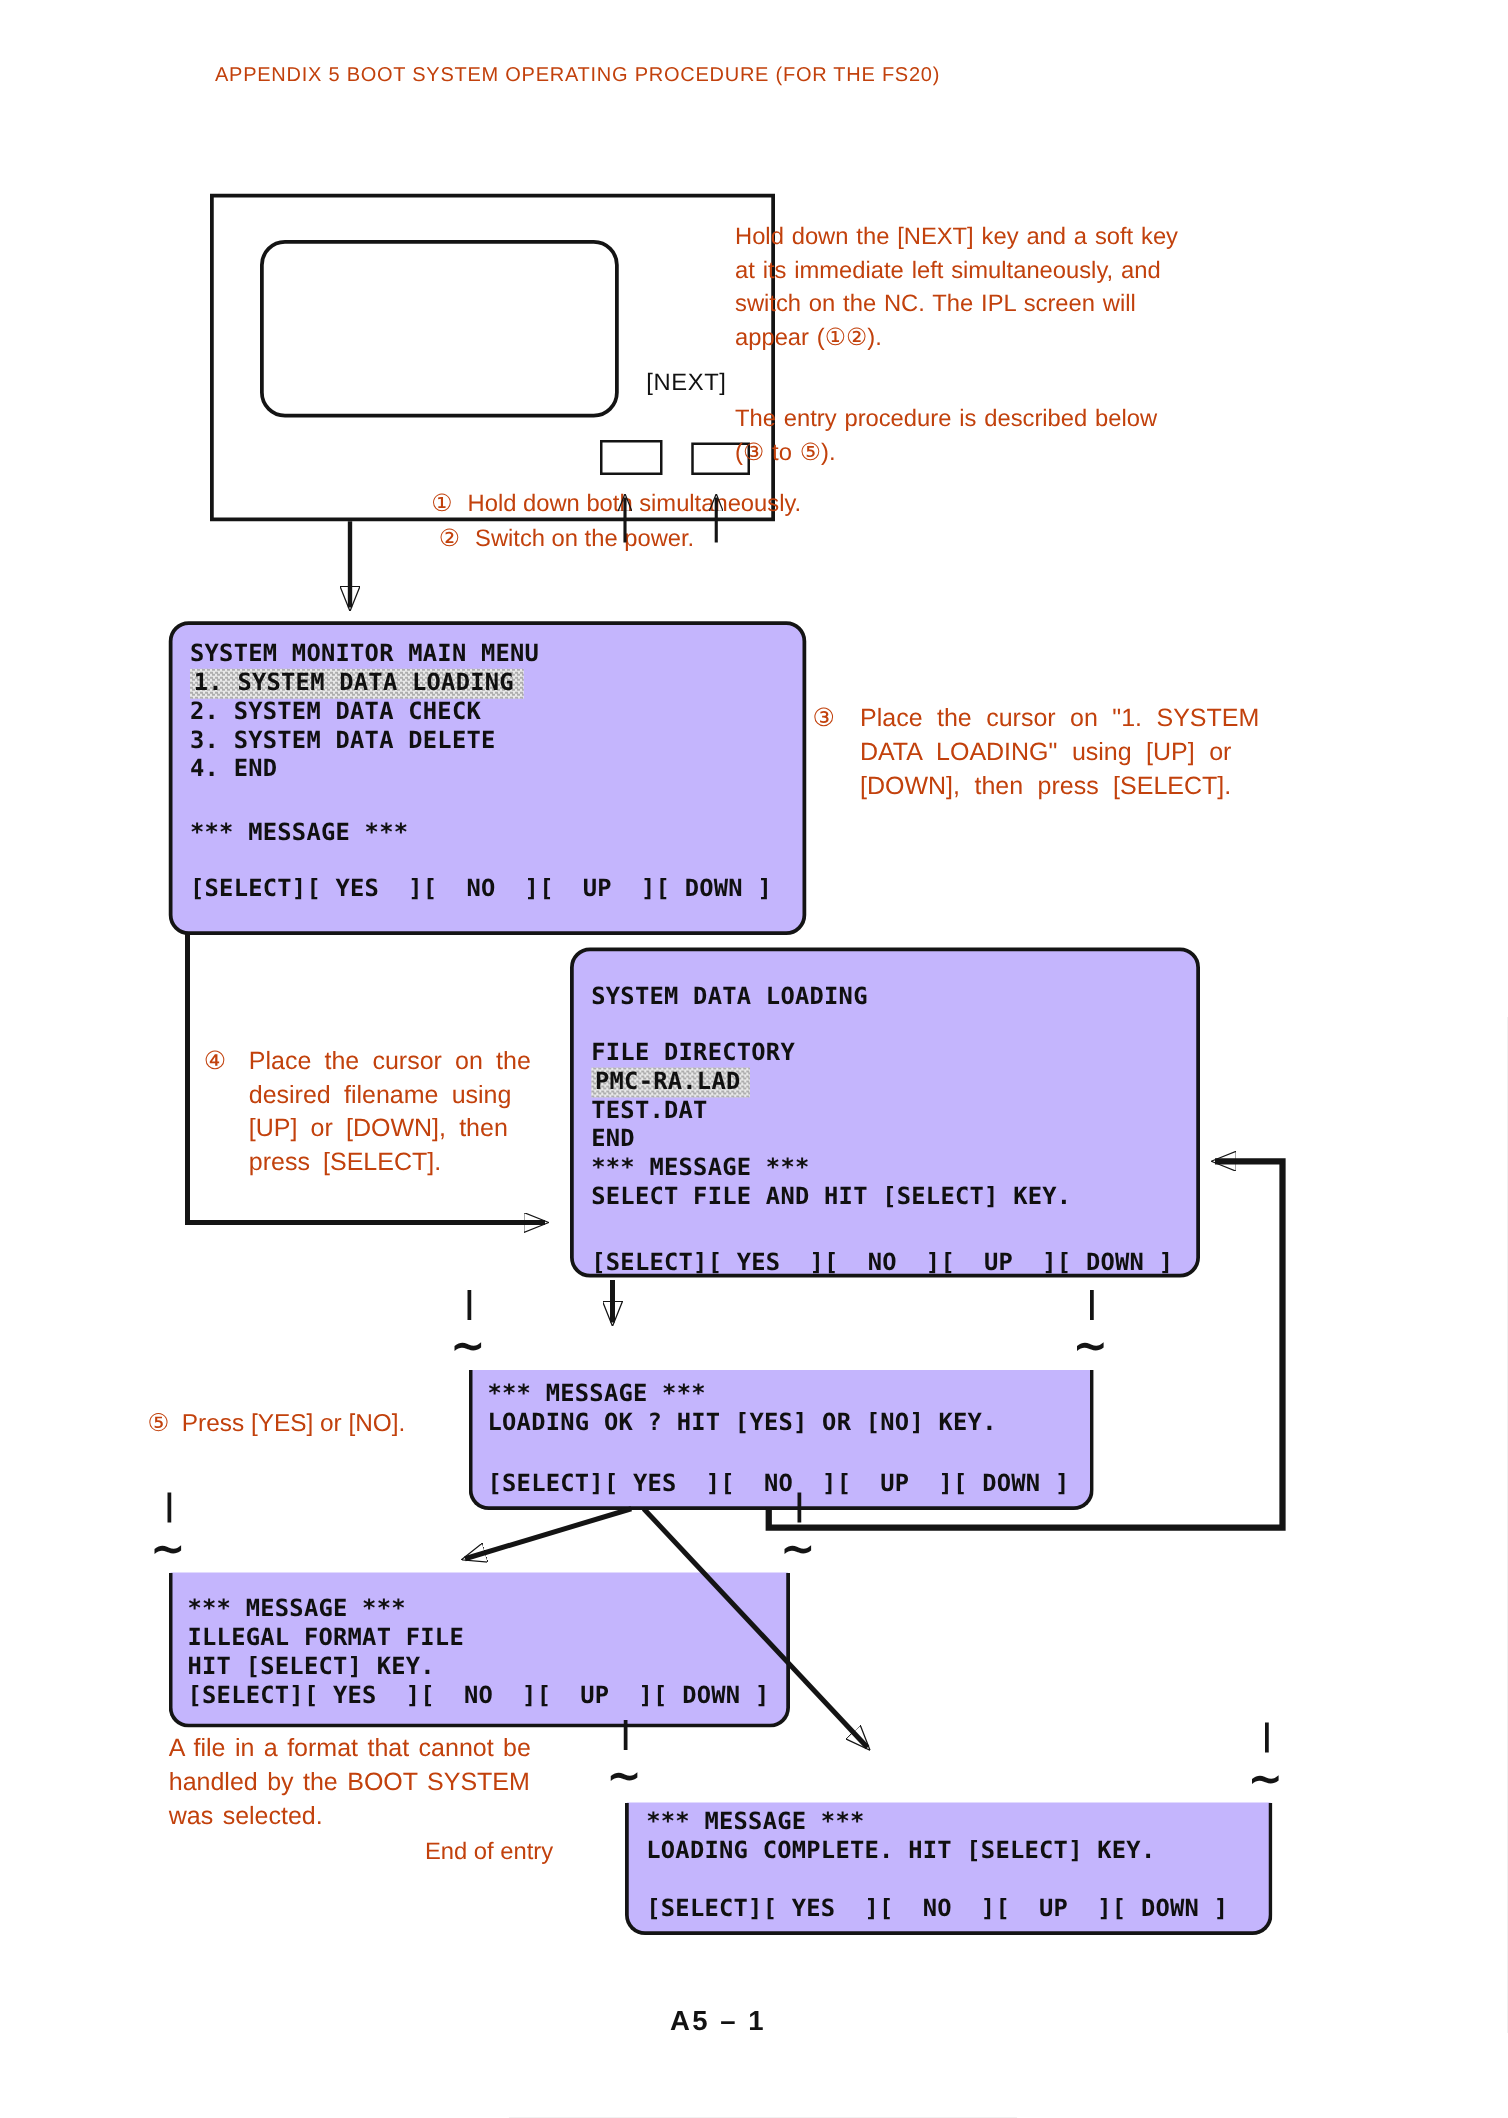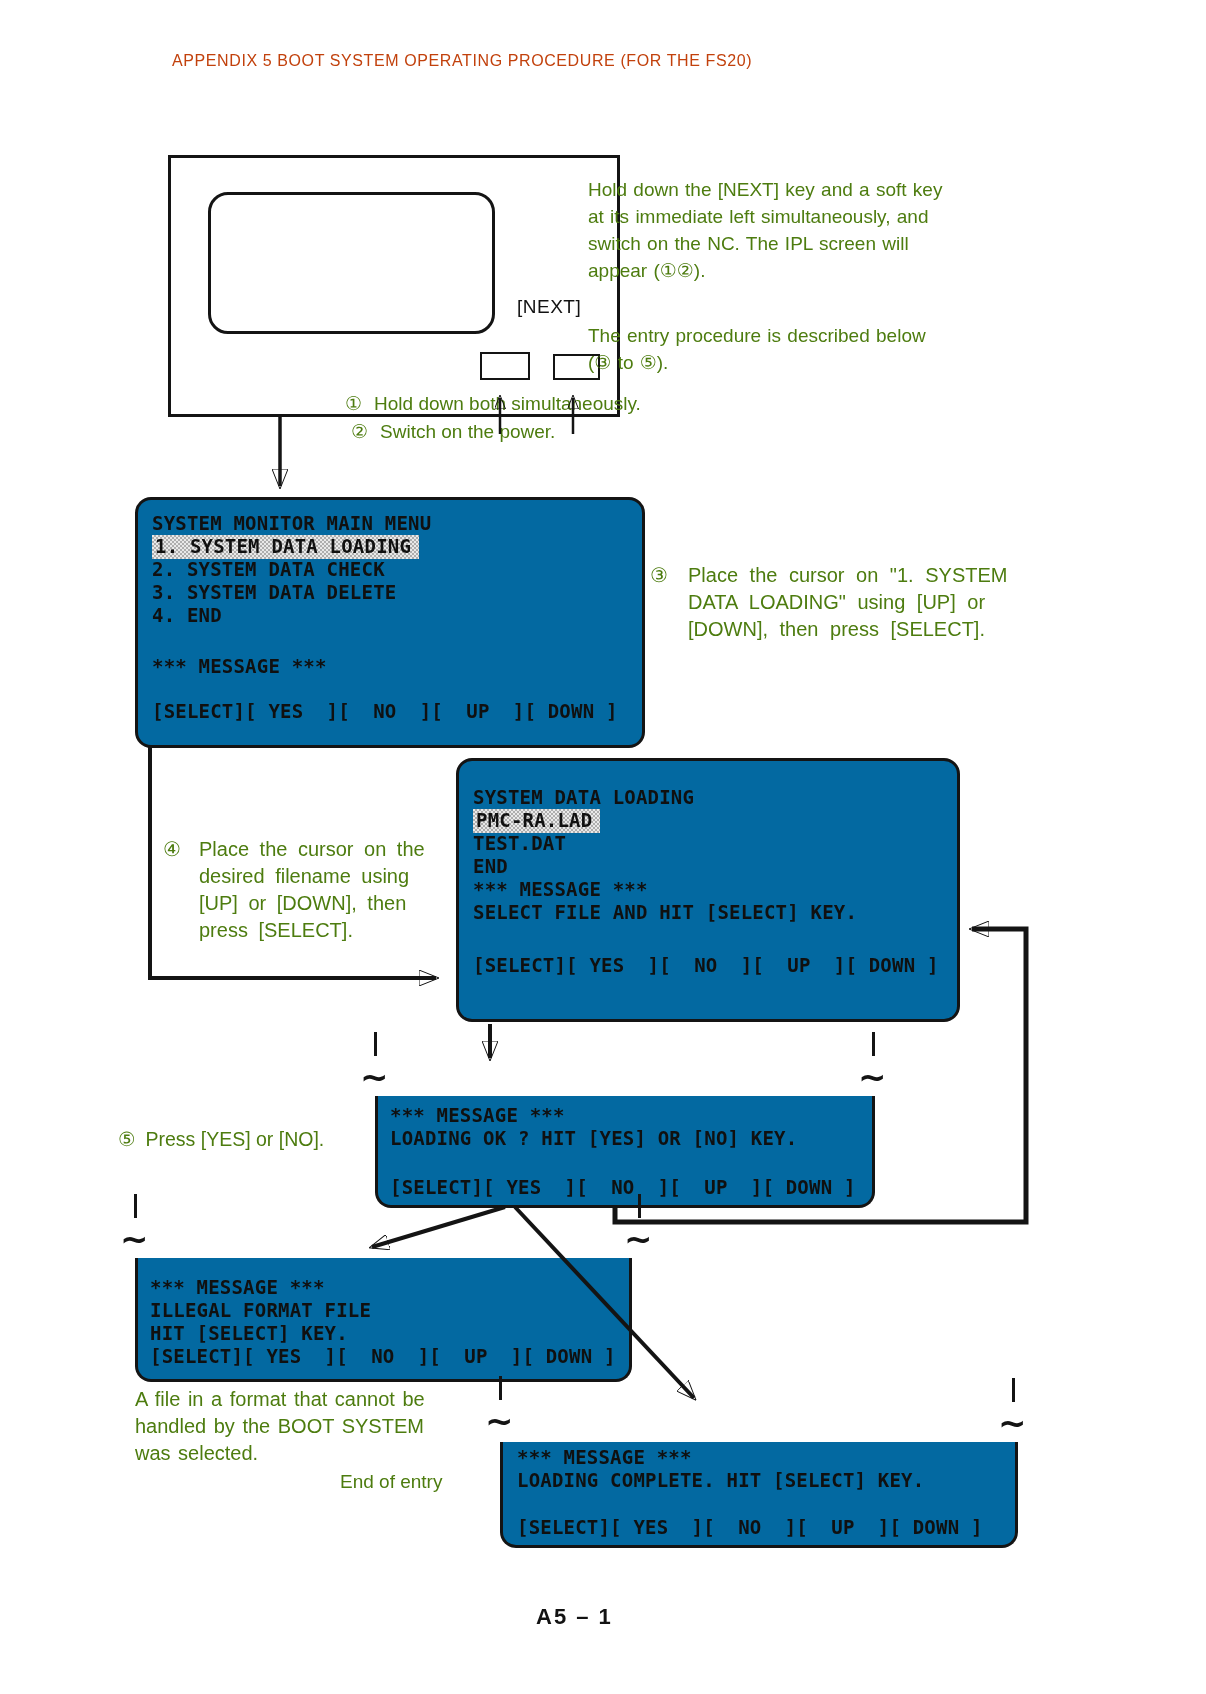--- a/index.html
+++ b/index.html
@@ -15,41 +15,41 @@
     left:172px; top:52px; width:860px;
     font-size:16px; letter-spacing:0.6px; white-space:nowrap; color:#c2410c;
   }
   
   #panel { left:168px; top:155px; width:452px; height:262px; border:3px solid #141414; }
   #crt   { left:208px; top:192px; width:287px; height:142px; border:3px solid #141414; border-radius:20px; }
   #next-label { left:517px; top:296px; font-size:19px; letter-spacing:0.5px;text-align:center; }
   #key1 { left:480px; top:352px; width:50px; height:28px; border:2.5px solid #141414; }
   #key2 { left:553px; top:354px; width:47px; height:26px; border:2.5px solid #141414; }
   
-  .note { position:absolute; font-size:19px; color:#4d7c0f; line-height:27px; }
+  .note { position:absolute; font-size:19px; color:#c2410c; line-height:27px; }
   .pre-note { white-space:pre-line; }
   .step { display:grid; grid-template-columns:38px 1fr; }
   .step .mk { font-size:20px; }
   #step1, #step2 { white-space:nowrap; display:flex; gap:12px; }
   #para1 { left:588px; top:176px; width:404px; word-spacing:1px; }
   #para2 { left:588px; top:290px; width:404px; word-spacing:1px;margin-top:32px; }
   #step1 { left:345px; top:390px; }
   #step2 { left:351px; top:418px; }
   #step3 { left:650px; top:562px; width:408px; font-size:20px; word-spacing:6px; }
   #step4 { left:163px; top:836px; width:292px; font-size:20px; word-spacing:5px; grid-template-columns:36px 1fr; }
   #step5 { left:118px; top:1126px; white-space:nowrap; display:flex; gap:10px; font-size:19.5px; }
   #illegal-note { left:135px; top:1386px; width:340px; font-size:20px; word-spacing:2px; }
   #end-entry { left:340px; top:1468px; font-size:19px; }
   #pageno { left:536px; top:1604px; font-size:22px; font-weight:bold; letter-spacing:2px; }
   
   .scr {
     position:absolute; border:3px solid #141414; border-radius:16px;
     font-family:"DejaVu Sans Mono","Liberation Mono",monospace;
     font-weight:bold; font-size:19px; color:#101010; overflow:hidden;
-    background:#0369a1; z-index:1; letter-spacing:0.2px;
+    background:#c4b5fd; z-index:1; letter-spacing:0.2px;
   }
   .scr .ln { white-space:pre; line-height:23px; height:23px; }
   .scr.partial { border-top:none; border-radius:0 0 16px 16px; }
   .hl {
     display:inline-block; padding:0 8px 1px 3px;
     background:repeating-conic-gradient(#aeaeae 0% 25%, #e9e9e9 0% 50%) 0 0 / 4px 4px;
   }
   #scr-main     { left:135px; top:497px;  width:510px; height:251px; padding:12px 0 0 14px; }
   #scr-load     { left:456px; top:758px;  width:504px; height:264px; padding:25px 0 0 14px; }
   #scr-confirm  { left:375px; top:1096px; width:500px; height:112px; padding:8px 0 0 12px; }
@@ -116,20 +116,21 @@
     <div class="ln"><span class="hl">1. SYSTEM DATA LOADING</span></div>
     <div class="ln">2. SYSTEM DATA CHECK</div>
     <div class="ln">3. SYSTEM DATA DELETE</div>
     <div class="ln">4. END</div>
     <div class="ln gap28">*** MESSAGE ***</div>
     <div class="ln gap22">[SELECT][ YES  ][  NO  ][  UP  ][ DOWN ]</div>
   </div>
 
   <div id="scr-load" class="scr">
     <div class="ln">SYSTEM DATA LOADING</div>
+    <div class="ln gap22">FILE DIRECTORY</div>
     <div class="ln"><span class="hl">PMC-RA.LAD</span></div>
     <div class="ln">TEST.DAT</div>
     <div class="ln">END</div>
     <div class="ln">*** MESSAGE ***</div>
     <div class="ln">SELECT FILE AND HIT [SELECT] KEY.</div>
     <div class="ln gap30">[SELECT][ YES  ][  NO  ][  UP  ][ DOWN ]</div>
   </div>
 
   <div id="scr-confirm" class="scr partial">
     <div class="ln">*** MESSAGE ***</div>

